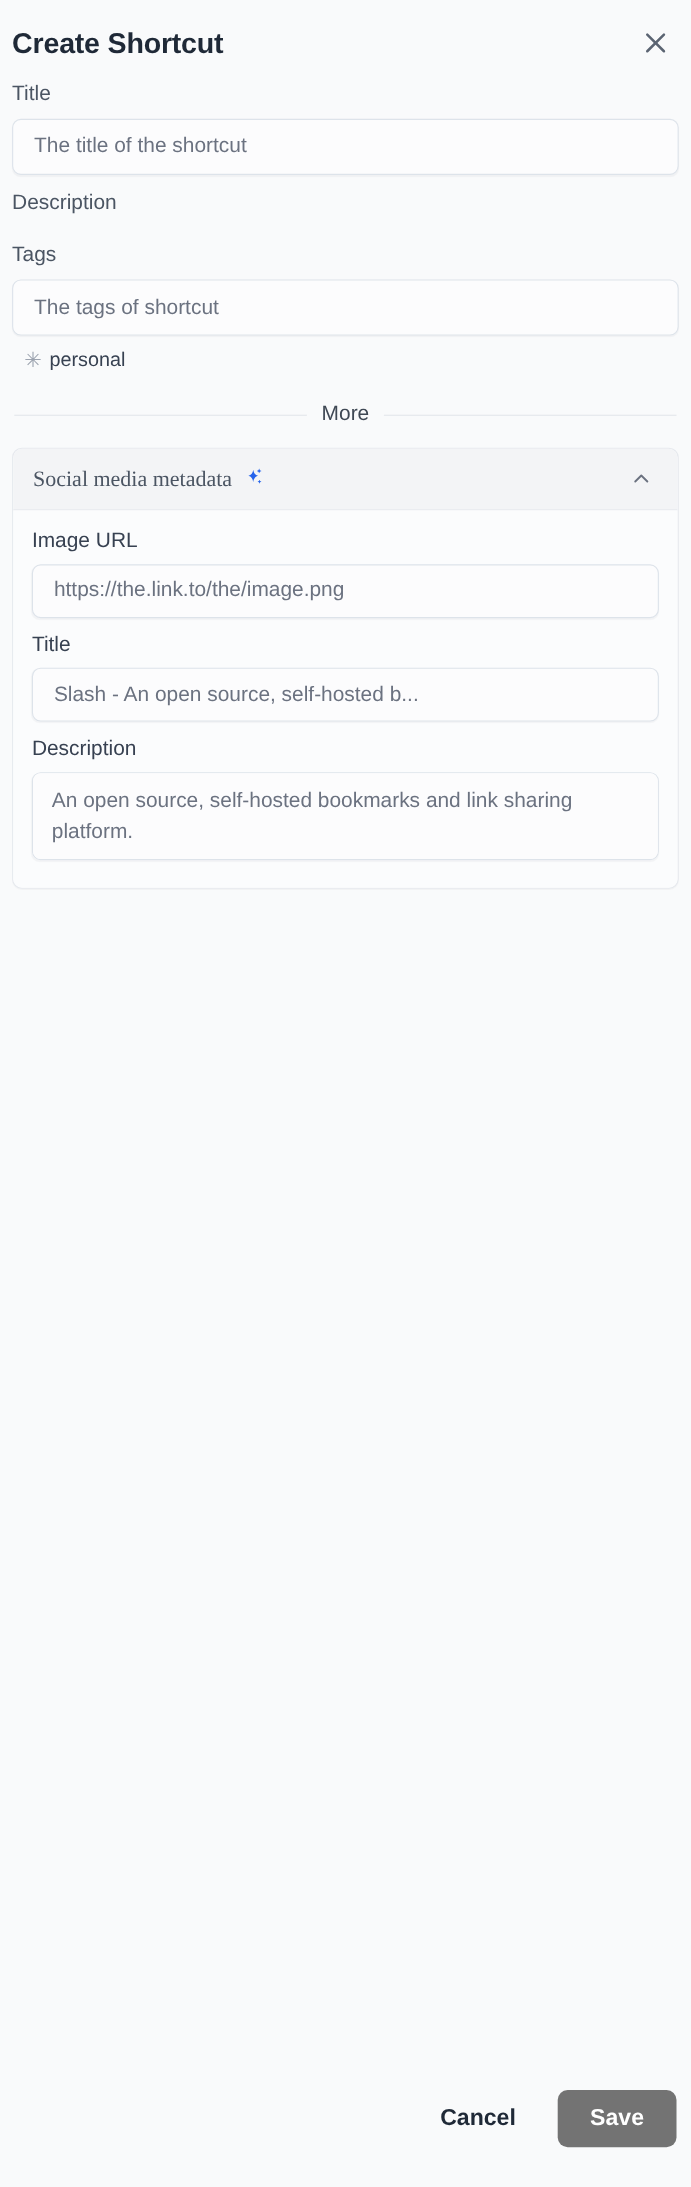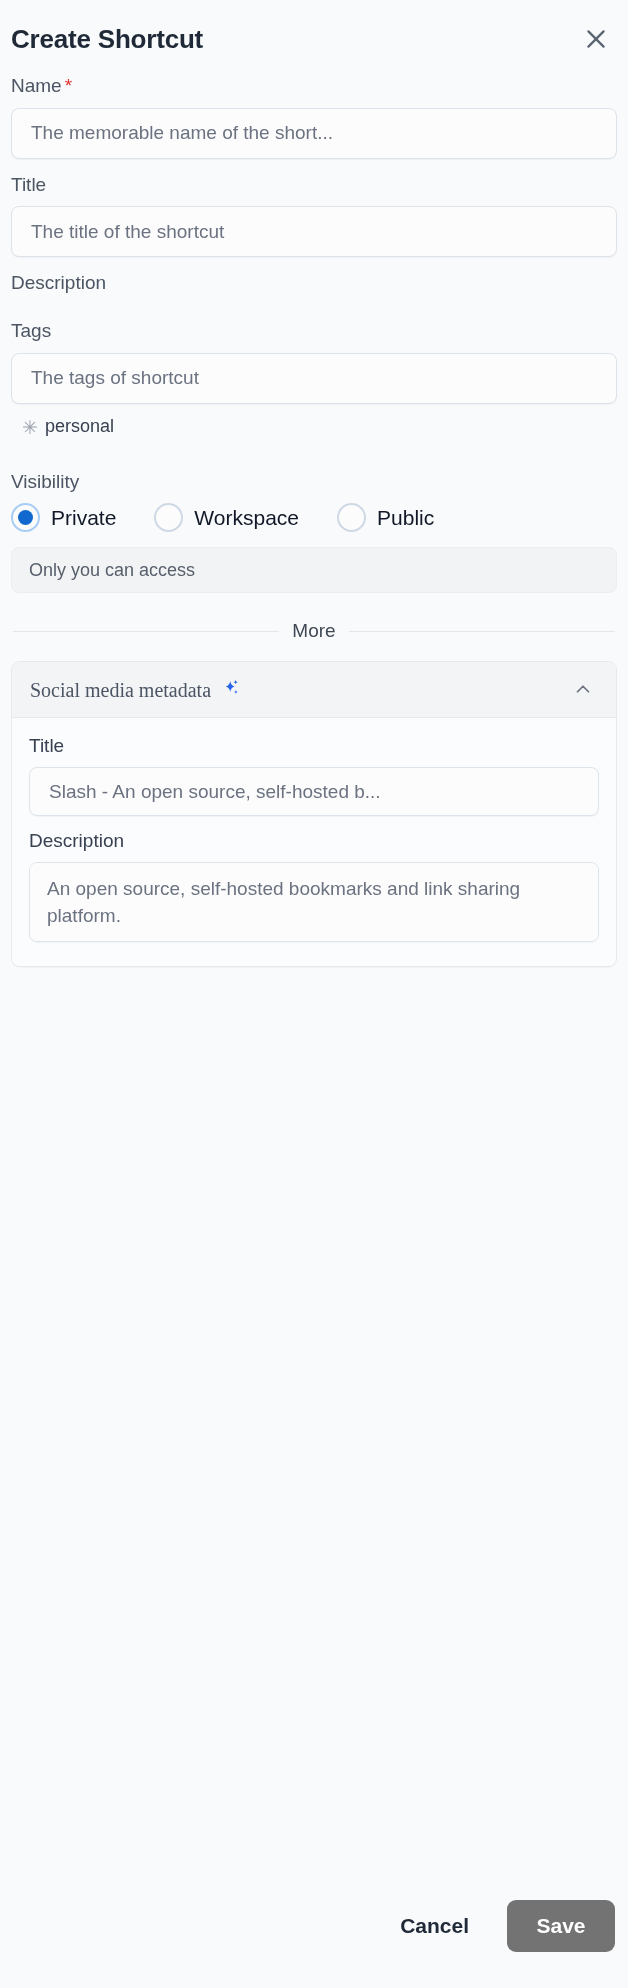--- a/index.html
+++ b/index.html
@@ -303,68 +303,42 @@
     <button class="close-btn">
       <span>
         <svg width="26" height="26" viewBox="0 0 24 24" fill="none" stroke="#5b6472" stroke-width="2.1" stroke-linecap="round">
           <line x1="5" y1="5" x2="19" y2="19"></line>
           <line x1="19" y1="5" x2="5" y2="19"></line>
         </svg>
       </span>
     </button>
   </div>
 
-  <div class="field">
-    <label class="field-label">
-      <span>Name</span><span class="req">*</span>
-    </label>
-    <input class="text-input" type="text" placeholder="The memorable name of the short..." style="">
-  </div>
 
 
   <div class="field">
     <label class="field-label">Title</label>
     <input class="text-input" type="text" placeholder="The title of the shortcut" style="">
   </div>
 
   <div class="field">
     <label class="field-label">Description</label>
   </div>
 
-  <div class="field" style="margin-bottom:16px;">
+  <div class="field" style="margin-bottom:0;">
     <label class="field-label">Tags</label>
     <input class="text-input" type="text" placeholder="The tags of shortcut" style="">
     <div class="tag-suggestions">
       <button class="tag-chip">
         <span class="hash-icon">✳</span>
         <span>personal</span>
       </button>
     </div>
   </div>
 
-  <div class="visibility-block">
-    <label class="field-label">Visibility</label>
-    <div class="radio-row">
-      <label class="radio-option selected">
-        <span class="radio-mark"></span>
-        <span class="radio-label">Private</span>
-      </label>
-      <label class="radio-option">
-        <span class="radio-mark"></span>
-        <span class="radio-label">Workspace</span>
-      </label>
-      <label class="radio-option">
-        <span class="radio-mark"></span>
-        <span class="radio-label">Public</span>
-      </label>
-    </div>
-    <div class="visibility-note">
-      <span>Only you can access</span>
-    </div>
-  </div>
 
   <div class="more-divider">
     <span class="line"></span>
     <span class="more-label">More</span>
     <span class="line"></span>
   </div>
 
   <div class="panel">
     <div class="panel-header">
       <div class="panel-header-left">
@@ -381,20 +355,24 @@
         <span>
           <svg width="22" height="22" viewBox="0 0 24 24" fill="none" stroke="#6b7280" stroke-width="1.9" stroke-linecap="round" stroke-linejoin="round">
             <polyline points="6 15 12 9 18 15"></polyline>
           </svg>
         </span>
       </button>
     </div>
 
     <div class="panel-body">
       <div class="field">
+        <label class="field-label">Image URL</label>
+        <input class="text-input" type="text" placeholder="https://the.link.to/the/image.png" style="">
+      </div>
+      <div class="field">
         <label class="field-label">Title</label>
         <input class="text-input" type="text" placeholder="Slash - An open source, self-hosted b..." style="">
       </div>
       <div class="field">
         <label class="field-label">Description</label>
         <textarea class="textarea-input" placeholder="An open source, self-hosted bookmarks and link sharing platform." style=""></textarea>
       </div>
     </div>
   </div>
 

